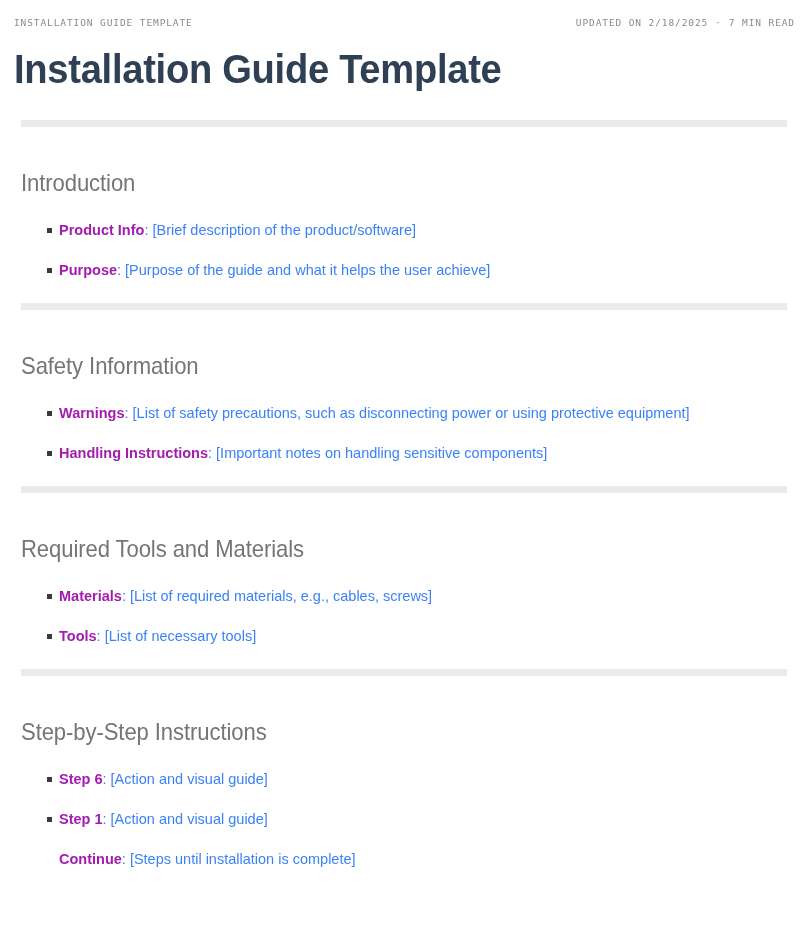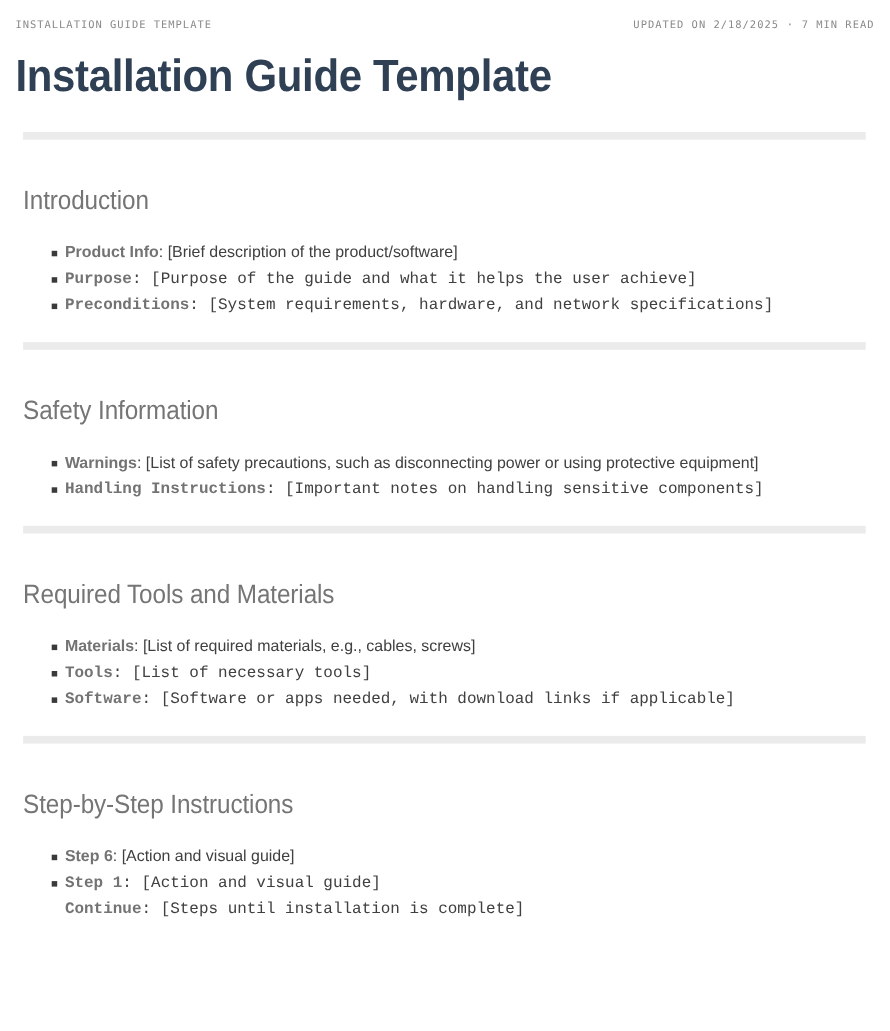--- a/index.html
+++ b/index.html
@@ -117,32 +117,32 @@
     position: absolute;
     left: 26px;
     top: 7px;
     width: 5px;
     height: 5px;
     background: #3a3a3a;
   }
 
   ul.bullets li .item-label {
     font-weight: bold;
-    color: #737373;
+    color: #a21caf;
   }
 
   ul.bullets li .item-text {
-    color: #404040;
+    color: #3b82f6;
   }
 
   
   .sp-after-divider { height: 41px; }
   .sp-title-to-list { height: 23px; }
   .sp-list-to-divider { height: 24px; }
-  ul.bullets li + li { margin-top: 6px; font-family: Liberation Mono, monospace; }
+  ul.bullets li + li { margin-top: 22px; }
 </style>
 </head>
 <body>
 
 <div class="page">
 
   <div class="meta-bar">
     <span class="meta-left">INSTALLATION GUIDE TEMPLATE</span>
     <span class="meta-right">
       <span>UPDATED ON 2/18/2025</span>
@@ -155,21 +155,20 @@
 
   <div class="content">
       <div class="divider"></div>
       <div class="sp-after-divider"></div>
       <section class="section">
         <h2 class="section-title">Introduction</h2>
         <div class="sp-title-to-list"></div>
         <ul class="bullets">
           <li><span class="bullet-marker"></span><span class="item-label">Product Info</span><span class="item-text">: [Brief description of the product/software]</span></li>
           <li><span class="bullet-marker"></span><span class="item-label">Purpose</span><span class="item-text">: [Purpose of the guide and what it helps the user achieve]</span></li>
-          <li><span class="bullet-marker"></span><span class="item-label">Preconditions</span><span class="item-text">: [System requirements, hardware, and network specifications]</span></li>
         </ul>
       </section>
       <div class="sp-list-to-divider"></div>
       <div class="divider"></div>
       <div class="sp-after-divider"></div>
       <section class="section">
         <h2 class="section-title">Safety Information</h2>
         <div class="sp-title-to-list"></div>
         <ul class="bullets">
           <li><span class="bullet-marker"></span><span class="item-label">Warnings</span><span class="item-text">: [List of safety precautions, such as disconnecting power or using protective equipment]</span></li>
@@ -178,21 +177,20 @@
       </section>
       <div class="sp-list-to-divider"></div>
       <div class="divider"></div>
       <div class="sp-after-divider"></div>
       <section class="section">
         <h2 class="section-title">Required Tools and Materials</h2>
         <div class="sp-title-to-list"></div>
         <ul class="bullets">
           <li><span class="bullet-marker"></span><span class="item-label">Materials</span><span class="item-text">: [List of required materials, e.g., cables, screws]</span></li>
           <li><span class="bullet-marker"></span><span class="item-label">Tools</span><span class="item-text">: [List of necessary tools]</span></li>
-          <li><span class="bullet-marker"></span><span class="item-label">Software</span><span class="item-text">: [Software or apps needed, with download links if applicable]</span></li>
         </ul>
       </section>
       <div class="sp-list-to-divider"></div>
       <div class="divider"></div>
       <div class="sp-after-divider"></div>
       <section class="section">
         <h2 class="section-title">Step-by-Step Instructions</h2>
         <div class="sp-title-to-list"></div>
         <ul class="bullets">
           <li><span class="bullet-marker"></span><span class="item-label">Step 6</span><span class="item-text">: [Action and visual guide]</span></li>

